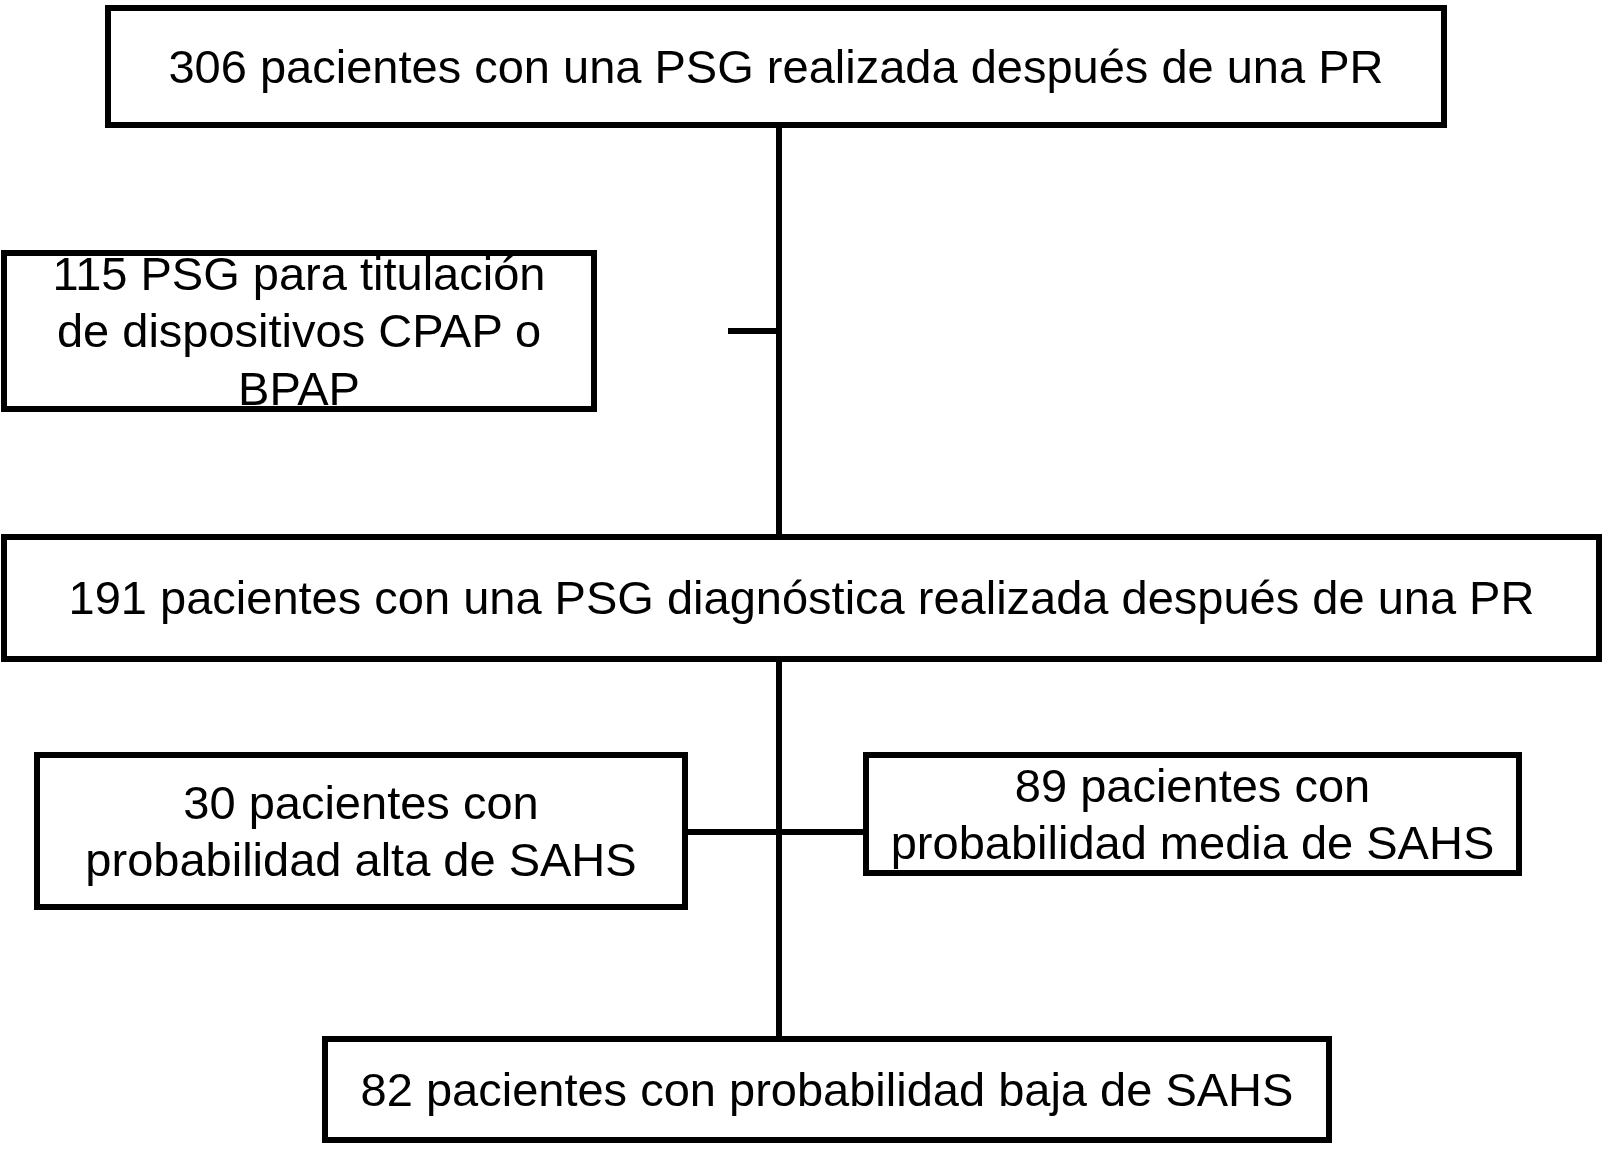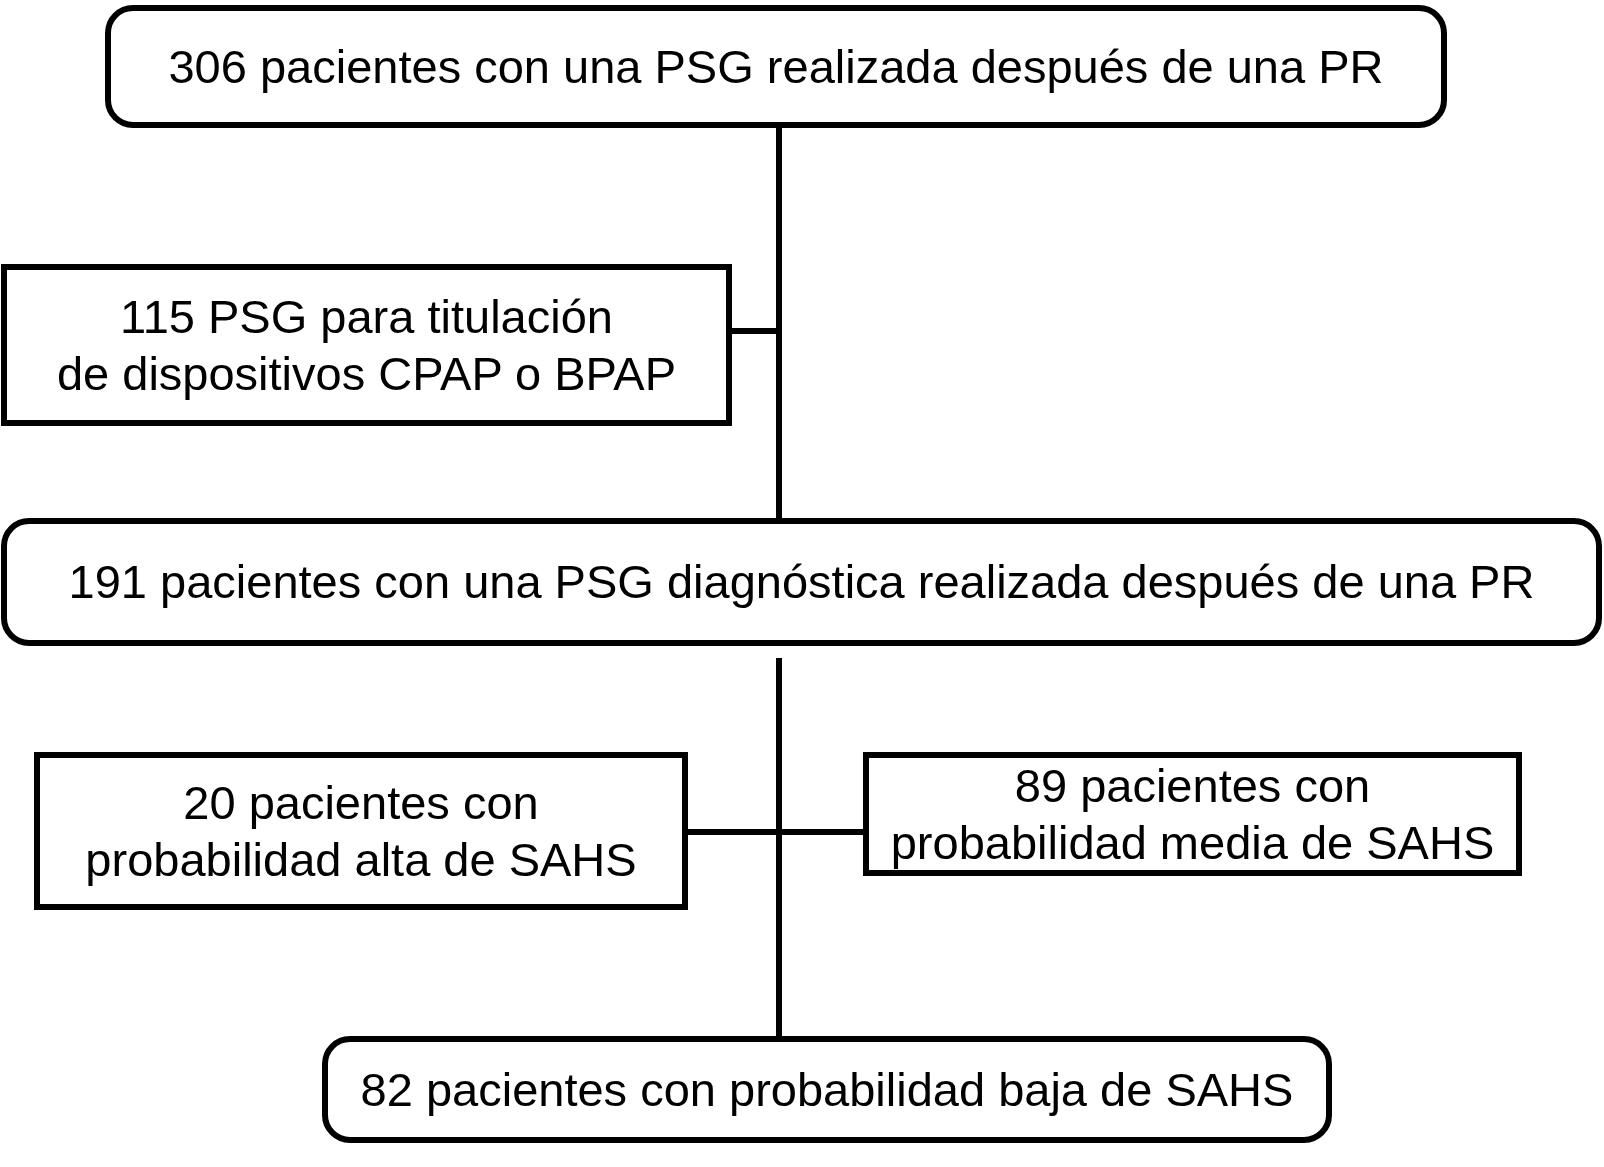--- a/index.html
+++ b/index.html
@@ -23,25 +23,25 @@
     color: #000000;
     display: flex;
     align-items: center;
     justify-content: center;
     text-align: center;
     font-size: 47px;
     line-height: 1.22;
     white-space: pre-line;
     z-index: 2;
   }
-  .node.oneline { white-space: nowrap; border-radius: 28px; }
+  .node.oneline { white-space: nowrap; }
 
   #node-psg-total   { left: 105px; top: 5px;    width: 1342px; height: 123px; }
-  #node-titulacion  { left: 1px;   top: 250px;  width: 731px;  height: 162px; margin-top: 14px; }
-  #node-diagnostica { left: 1px;   top: 518px;  width: 1601px; height: 128px; }
+  #node-titulacion  { left: 1px;   top: 250px;  width: 596px;  height: 162px; }
+  #node-diagnostica { left: 1px;   top: 534px;  width: 1601px; height: 128px; }
   #node-prob-alta   { left: 34px;  top: 752px;  width: 654px;  height: 158px; }
   #node-prob-media  { left: 863px; top: 752px;  width: 659px;  height: 124px; }
   #node-prob-baja   { left: 322px; top: 1036px; width: 1010px; height: 107px; }
 
   .edge {
     position: absolute;
     background: #000000;
     z-index: 1;
   }
   #edge-top-to-diagnostica { left: 776px; top: 126px; width: 6px;   height: 412px; }
@@ -54,21 +54,21 @@
 
 <div class="canvas">
 
   <div class="node oneline" id="node-psg-total">306 pacientes con una PSG realizada después de una PR</div>
 
   <div class="node" id="node-titulacion">115 PSG para titulación
 de dispositivos CPAP o BPAP</div>
 
   <div class="node oneline" id="node-diagnostica">191 pacientes con una PSG diagnóstica realizada después de una PR</div>
 
-  <div class="node" id="node-prob-alta">20 pacientes con
+  <div class="node" id="node-prob-alta">30 pacientes con
 probabilidad alta de SAHS</div>
 
   <div class="node" id="node-prob-media">89 pacientes con
 probabilidad media de SAHS</div>
 
   <div class="node oneline" id="node-prob-baja">82 pacientes con probabilidad baja de SAHS</div>
 
   <div class="edge" id="edge-top-to-diagnostica"></div>
 
   <div class="edge" id="edge-branch-titulacion"></div>

